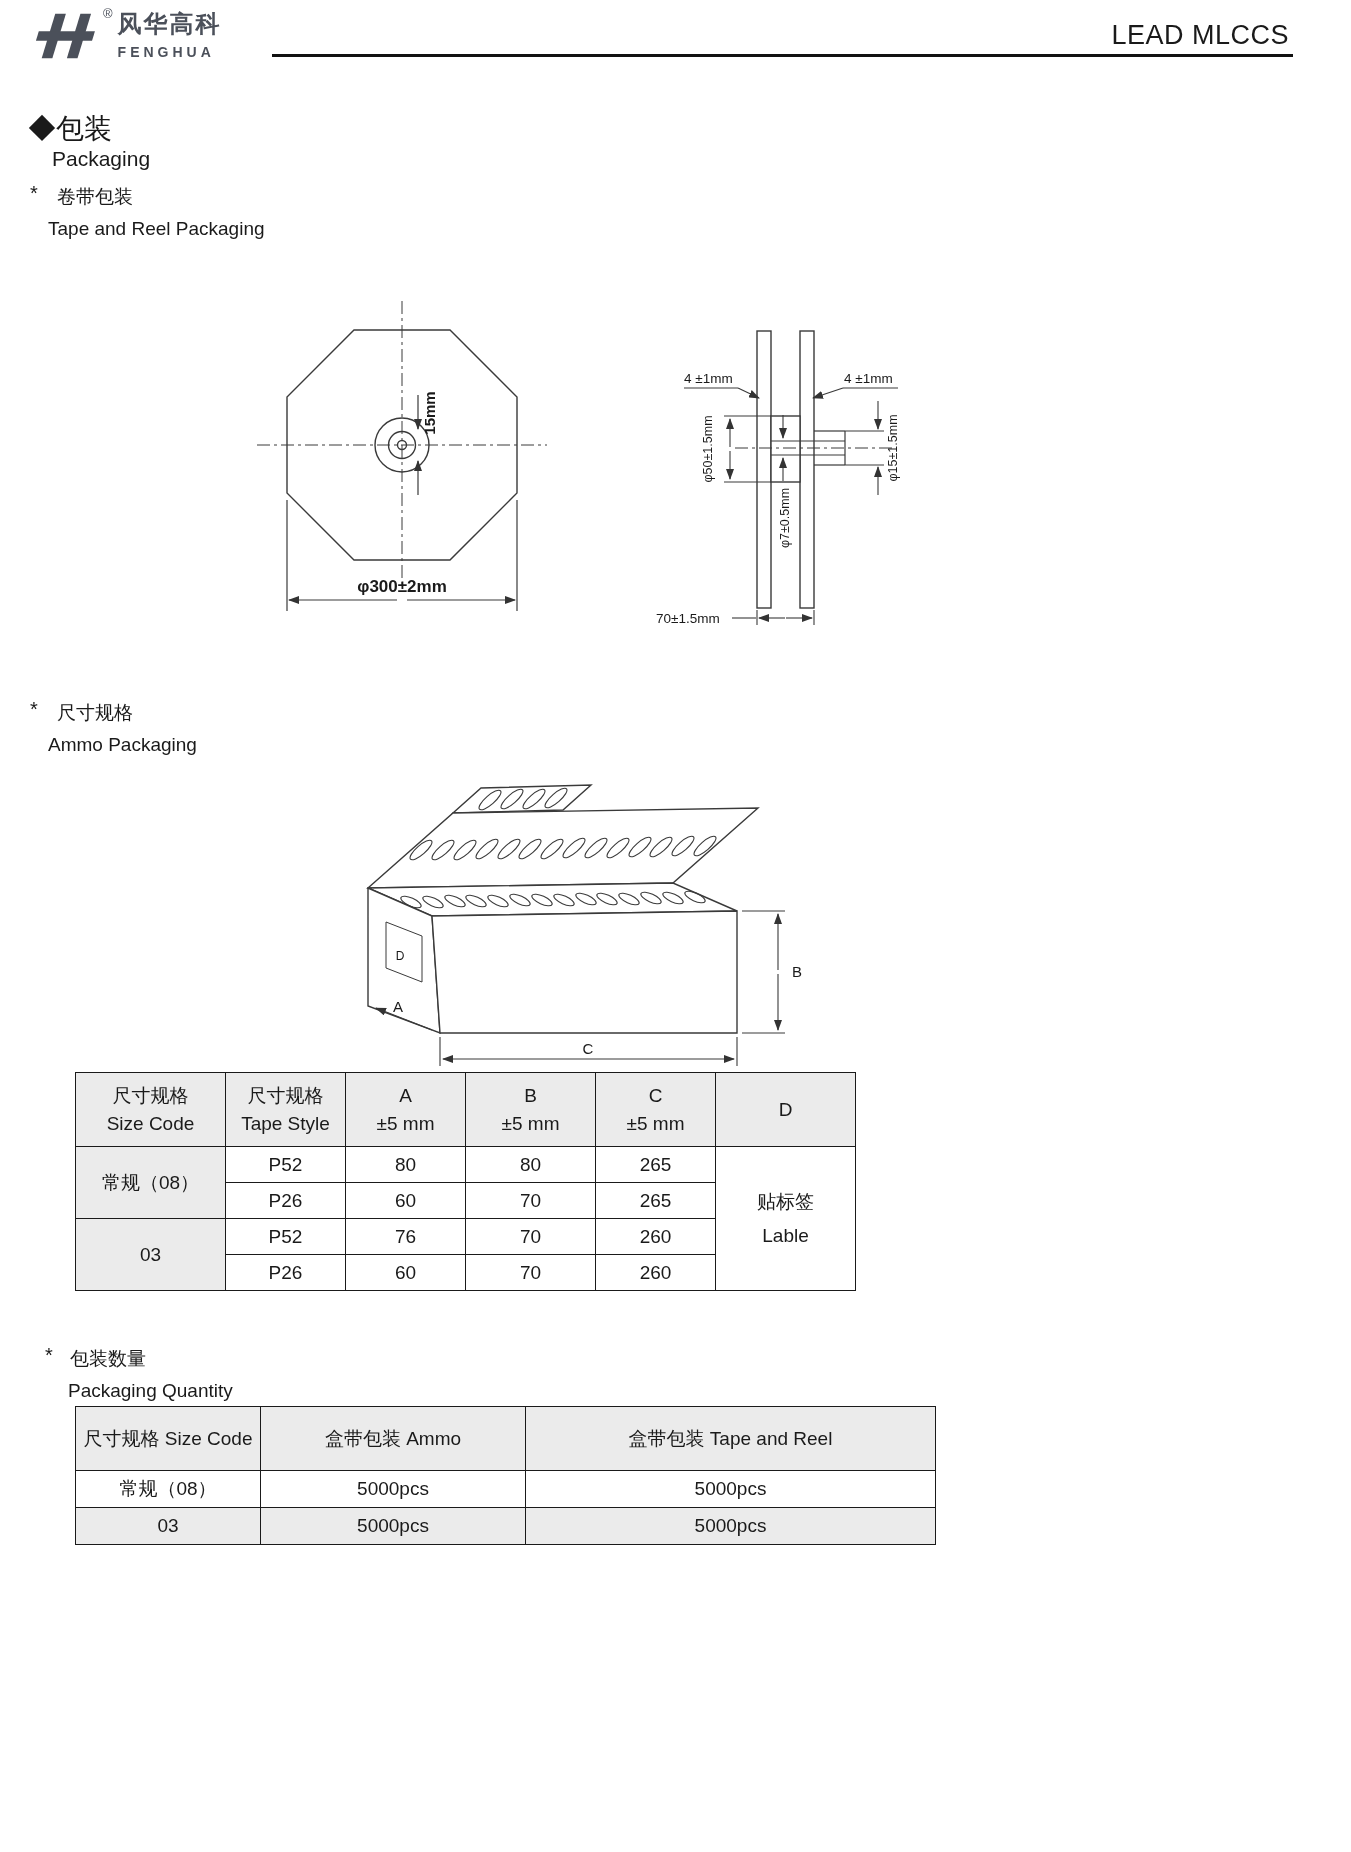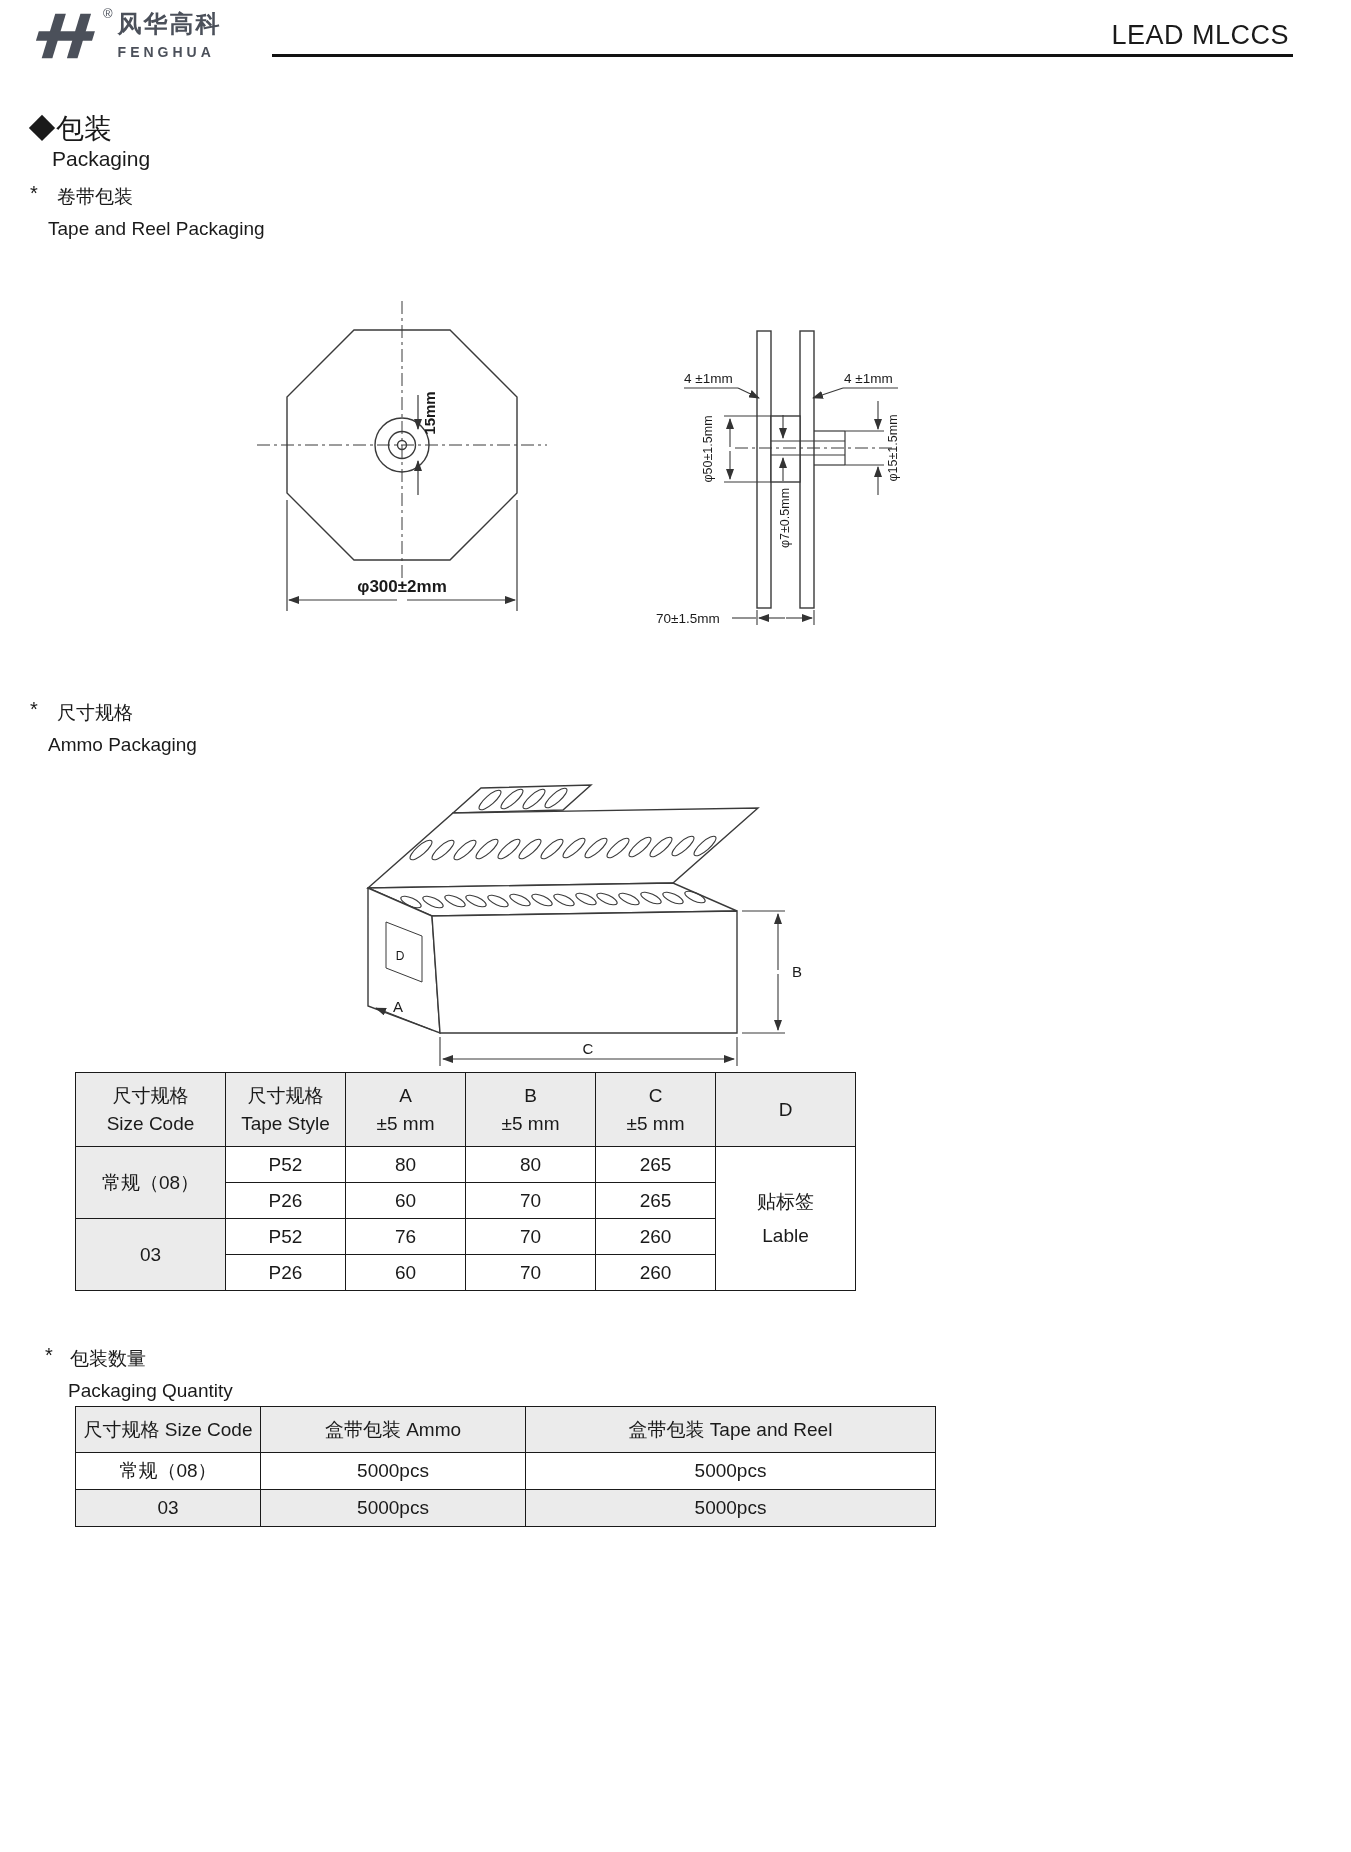--- a/index.html
+++ b/index.html
@@ -319,21 +319,21 @@
   <div class="abs h2" style="left:70px;top:1346px;">包装数量</div>
   <div class="abs h2" style="left:68px;top:1380px;">Packaging Quantity</div>
 
   <table class="tbl" style="position:absolute;left:75px;top:1406px;width:860px;">
     <colgroup>
       <col style="width:185px">
         <col style="width:265px">
         <col style="width:410px">
     </colgroup>
     <thead>
-      <tr style="height:46px;" class="gbg">
+      <tr style="height:64px;" class="gbg">
         <th>尺寸规格 Size Code</th>
         <th>盒带包装 Ammo</th>
         <th>盒带包装 Tape and Reel</th>
       </tr>
     </thead>
     <tbody>
       <tr style="height:37px;">
         <td>常规（08）</td>
         <td>5000pcs</td>
         <td>5000pcs</td>

